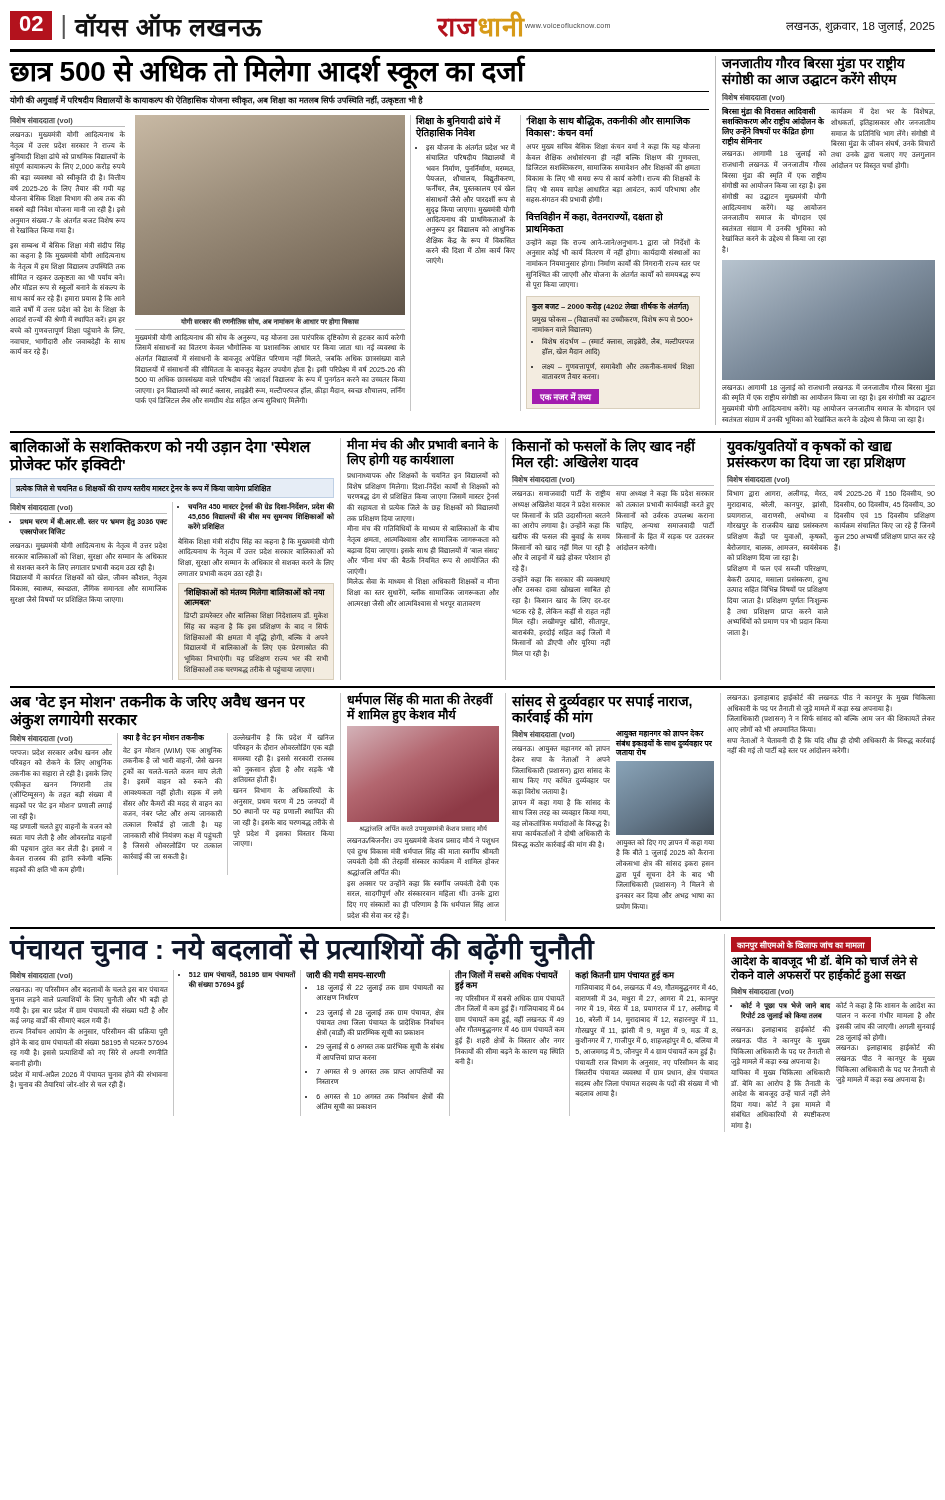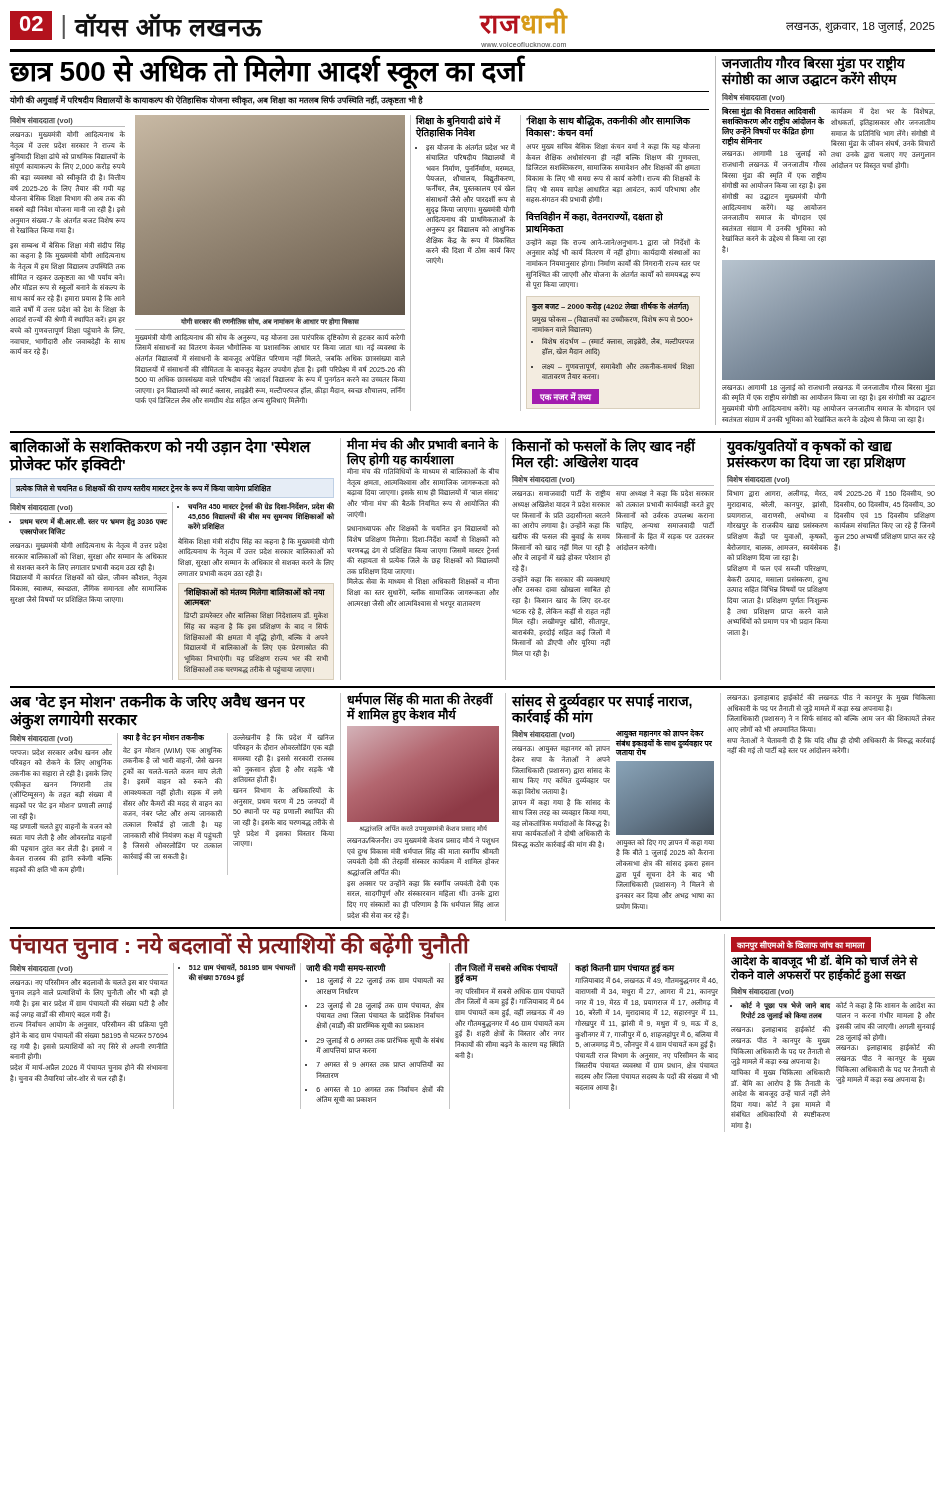--- a/index.html
+++ b/index.html
@@ -22,21 +22,21 @@
     border-bottom: 3px solid #000; padding-bottom: 4px; margin-bottom: 4px;
     height: 46px;
   }
   .mh-left { display: flex; align-items: center; gap: 8px; }
   .mh-pageno {
     background: #b3121d; color: #fff; font-weight: bold; font-size: 22px;
     padding: 1px 9px 3px; line-height: 1.1;
   }
   .mh-title { font-size: 25px; font-weight: bold; letter-spacing: .5px; }
   .mh-sep { font-size: 25px; color: #555; }
-  .mh-logo { display: flex; flex-direction: column; align-items: center; }
+  .mh-logo { display: flex; align-items: center; }
   .mh-logo-main { font-size: 27px; font-weight: bold; color: #b3121d; letter-spacing: 1px; }
   .mh-logo-main span.yellow { color: #d79a18; }
   .mh-logo-sub { font-size: 7px; color: #444; letter-spacing: .3px; }
   .mh-right { text-align: right; }
   .mh-date { font-size: 11.5px; }
 
   .hl { 
     font-weight: bold; line-height: 1.12; color: #000;
   }
   .byline {
@@ -204,22 +204,22 @@
           <div class="tint-box" style="margin-top:4px;">
             <div class="boxhead" style="font-size:8px;">'शिक्षिकाओं को मंतव्य मिलेगा बालिकाओं को नया आत्मबल'</div>
             <div class="body-txt" style="margin-top:3px;">डिप्टी डायरेक्टर और बालिका शिक्षा निदेशालय डॉ. मुकेश सिंह का कहना है कि इस प्रशिक्षण के बाद न सिर्फ शिक्षिकाओं की क्षमता में वृद्धि होगी, बल्कि वे अपने विद्यालयों में बालिकाओं के लिए एक प्रेरणास्रोत की भूमिका निभाएंगी। यह प्रशिक्षण राज्य भर की सभी शिक्षिकाओं तक चरणबद्ध तरीके से पहुंचाया जाएगा।</div>
           </div>
         </div>
       </div>
     </div>
 
     <div style="width:165px;padding:0 6px;border-left:1px solid #c5c5c5;">
       <div class="hl sec-hl-sm">मीना मंच की और प्रभावी बनाने के लिए होगी यह कार्यशाला</div>
+      <div class="body-txt" style="margin-top:4px;">प्रधानाध्यापक और शिक्षकों के चयनित इन विद्यालयों को विशेष प्रशिक्षण मिलेगा। दिशा-निर्देश कार्यों से शिक्षकों को चरणबद्ध ढंग से प्रशिक्षित किया जाएगा जिसमें मास्टर ट्रेनर्स की सहायता से प्रत्येक जिले के छह शिक्षकों को विद्यालयों तक प्रशिक्षण दिया जाएगा।</div>
       <div class="body-txt">मीना मंच की गतिविधियों के माध्यम से बालिकाओं के बीच नेतृत्व क्षमता, आत्मविश्वास और सामाजिक जागरूकता को बढ़ावा दिया जाएगा। इसके साथ ही विद्यालयों में 'बाल संसद' और 'मीना मंच' की बैठकें नियमित रूप से आयोजित की जाएंगी।</div>
-      <div class="body-txt" style="margin-top:4px;">प्रधानाध्यापक और शिक्षकों के चयनित इन विद्यालयों को विशेष प्रशिक्षण मिलेगा। दिशा-निर्देश कार्यों से शिक्षकों को चरणबद्ध ढंग से प्रशिक्षित किया जाएगा जिसमें मास्टर ट्रेनर्स की सहायता से प्रत्येक जिले के छह शिक्षकों को विद्यालयों तक प्रशिक्षण दिया जाएगा।</div>
       <div class="body-txt">मिलेऊ सेवा के माध्यम से शिक्षा अधिकारी शिक्षकों व मीना शिक्षा का स्तर सुधारेंगे, ब्लॉक सामाजिक जागरूकता और आत्मरक्षा जैसी और आत्मविश्वास से भरपूर वातावरण</div>
     </div>
 
     <div style="width:215px;padding:0 6px;border-left:1px solid #c5c5c5;">
       <div class="hl sec-hl-3">किसानों को फसलों के लिए खाद नहीं मिल रही: अखिलेश यादव</div>
       <div class="byline" style="margin-top:4px;">विशेष संवाददाता (vol)</div>
       <div style="display:flex;gap:6px;">
         <div style="width:50%;">
           <div class="body-txt">लखनऊ। समाजवादी पार्टी के राष्ट्रीय अध्यक्ष अखिलेश यादव ने प्रदेश सरकार पर किसानों के प्रति उदासीनता बरतने का आरोप लगाया है। उन्होंने कहा कि खरीफ की फसल की बुवाई के समय किसानों को खाद नहीं मिल पा रही है और वे लाइनों में खड़े होकर परेशान हो रहे हैं।</div>
           <div class="body-txt">उन्होंने कहा कि सरकार की व्यवस्थाएं और उसका दावा खोखला साबित हो रहा है। किसान खाद के लिए दर-दर भटक रहे हैं, लेकिन कहीं से राहत नहीं मिल रही। लखीमपुर खीरी, सीतापुर, बाराबंकी, हरदोई सहित कई जिलों में किसानों को डीएपी और यूरिया नहीं मिल पा रही है।</div>
@@ -296,21 +296,21 @@
       <div class="body-txt">लखनऊ। इलाहाबाद हाईकोर्ट की लखनऊ पीठ ने कानपुर के मुख्य चिकित्सा अधिकारी के पद पर तैनाती से जुड़े मामले में कड़ा रुख अपनाया है।</div>
       <div class="body-txt">जिलाधिकारी (प्रशासन) ने न सिर्फ सांसद को बल्कि आम जन की शिकायतें लेकर आए लोगों को भी अपमानित किया।</div>
       <div class="body-txt">सपा नेताओं ने चेतावनी दी है कि यदि शीघ्र ही दोषी अधिकारी के विरुद्ध कार्रवाई नहीं की गई तो पार्टी बड़े स्तर पर आंदोलन करेगी।</div>
     </div>
   </div>
 
   <div class="sec-sep"></div>
 
   <div style="display:flex;">
     <div style="width:714px;padding-right:6px;">
-      <div class="hl" style="font-size:22px;color:#7f1d1d;">पंचायत चुनाव : नये बदलावों से प्रत्याशियों की बढ़ेंगी चुनौती</div>
+      <div class="hl" style="font-size:28px;color:#0f172a;">पंचायत चुनाव : नये बदलावों से प्रत्याशियों की बढ़ेंगी चुनौती</div>
       <div style="display:flex;margin-top:4px;">
         <div style="width:23%;padding-right:5px;">
           <div class="byline">विशेष संवाददाता (vol)</div>
           <div class="body-txt">लखनऊ। नए परिसीमन और बदलावों के चलते इस बार पंचायत चुनाव लड़ने वाले प्रत्याशियों के लिए चुनौती और भी बड़ी हो गयी है। इस बार प्रदेश में ग्राम पंचायतों की संख्या घटी है और कई जगह वार्डों की सीमाएं बदल गयी हैं।</div>
           <div class="body-txt">राज्य निर्वाचन आयोग के अनुसार, परिसीमन की प्रक्रिया पूरी होने के बाद ग्राम पंचायतों की संख्या 58195 से घटकर 57694 रह गयी है। इससे प्रत्याशियों को नए सिरे से अपनी रणनीति बनानी होगी।</div>
           <div class="body-txt">प्रदेश में मार्च-अप्रैल 2026 में पंचायत चुनाव होने की संभावना है। चुनाव की तैयारियां जोर-शोर से चल रही हैं।</div>
         </div>
         <div style="width:18%;padding:0 5px;border-left:1px solid #c5c5c5;">
           <ul class="bullets" style="font-weight:bold;">
             <li>512 ग्राम पंचायतें, 58195 ग्राम पंचायतों की संख्या 57694 हुई</li>

